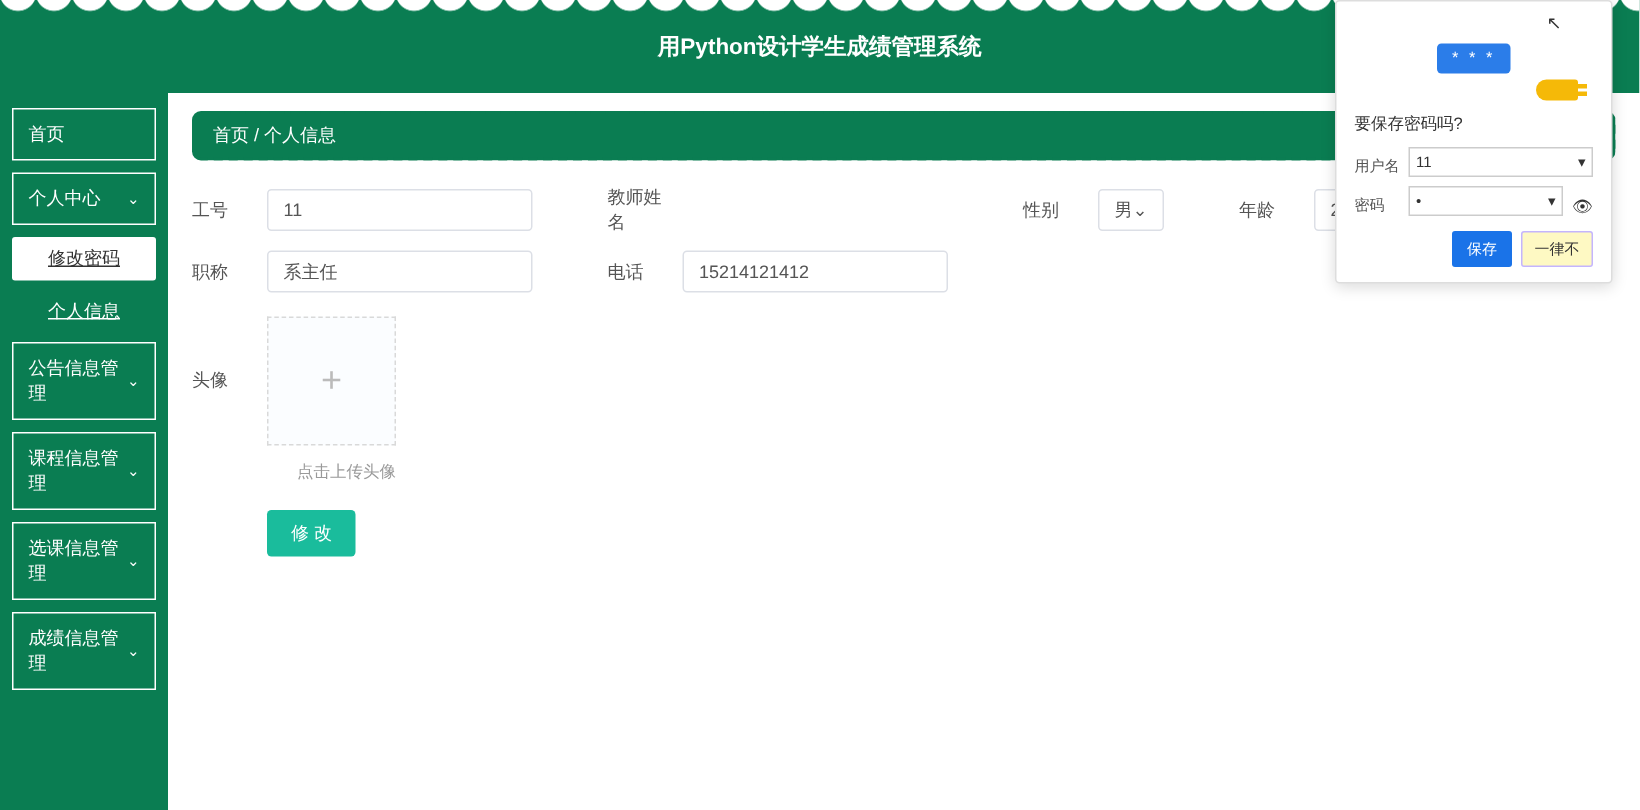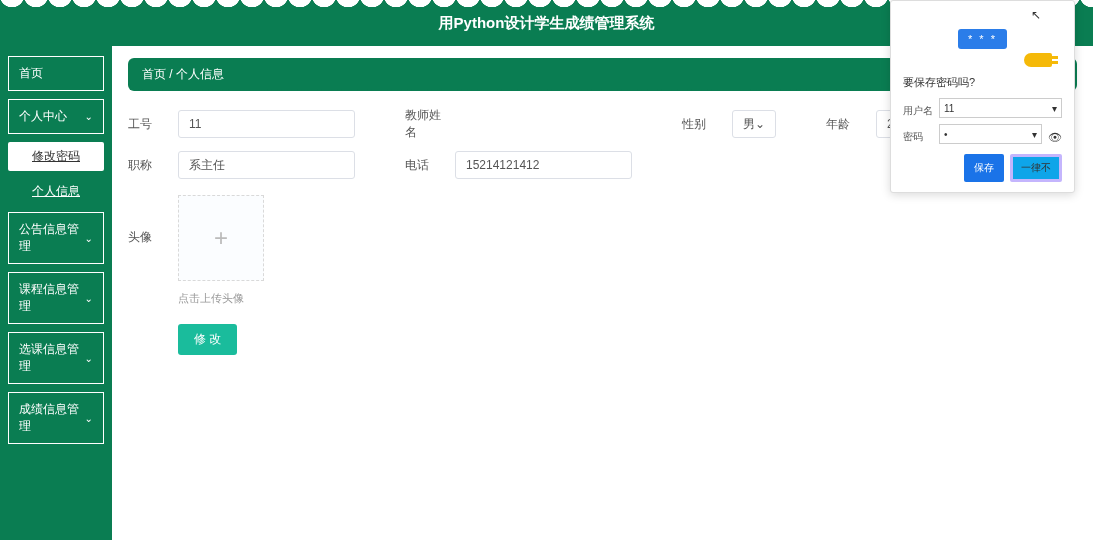--- a/index.html
+++ b/index.html
@@ -1,20 +1,20 @@
 <!DOCTYPE html>
 <html><head>
   <meta charset="utf-8">
   <style>
     * { margin: 0; padding: 0; box-sizing: border-box; }
     body { font-family: "Microsoft YaHei", Arial, sans-serif; font-size: 12px; color: #333; background: #fff; }
     
     .header {
       background: #0a7d52;
-      height: 46px;
+      height: 62px;
       display: flex;
       align-items: center;
       justify-content: center;
       position: relative;
     }
     .header-title { color: #fff; font-size: 15px; font-weight: bold; }
     .scallop-edge {
       position: absolute;
       top: -1px;
       left: 0;
@@ -129,21 +129,21 @@
       height: 86px;
       border: 1px dashed #d9d9d9;
       background: #fbfdff;
       display: flex;
       align-items: center;
       justify-content: center;
       cursor: pointer;
       font-size: 24px;
       color: #bbb;
     }
-    .upload-hint { font-size: 11px; color: #999; margin-top: 10px; }
+    .upload-hint { font-size: 11px; color: #999; margin-top: 10px; text-align: right; }
     
     .submit-btn {
       margin-top: 18px;
       margin-left: 50px;
       background: #1abc9c;
       color: #fff;
       border: none;
       padding: 7px 16px;
       font-size: 12px;
       border-radius: 3px;
@@ -206,21 +206,21 @@
       height: 20px;
       font-size: 10px;
       padding: 0 4px;
       display: flex;
       align-items: center;
       justify-content: space-between;
     }
     .pw-eye { width: 14px; height: 14px; display: flex; align-items: center; justify-content: center; font-size: 11px; cursor: pointer; }
     .pw-buttons { display: flex; gap: 6px; justify-content: flex-end; margin-top: 10px; }
     .pw-btn-save { background: #1a73e8; color: #fff; border: none; padding: 4px 10px; font-size: 10px; border-radius: 2px; cursor: pointer; }
-    .pw-btn-never { background: #0ea5e9; color: #333; border: 3px solid #c4b5fd; padding: 4px 8px; font-size: 10px; border-radius: 2px; cursor: pointer; }
+    .pw-btn-never { background: #fef9c3; color: #333; border: 1px solid #c4b5fd; padding: 4px 8px; font-size: 10px; border-radius: 2px; cursor: pointer; }
     
     .cursor-pointer {
       position: absolute;
       top: 8px;
       right: 52px;
       font-size: 12px;
       pointer-events: none;
     }
   </style>
 </head>

